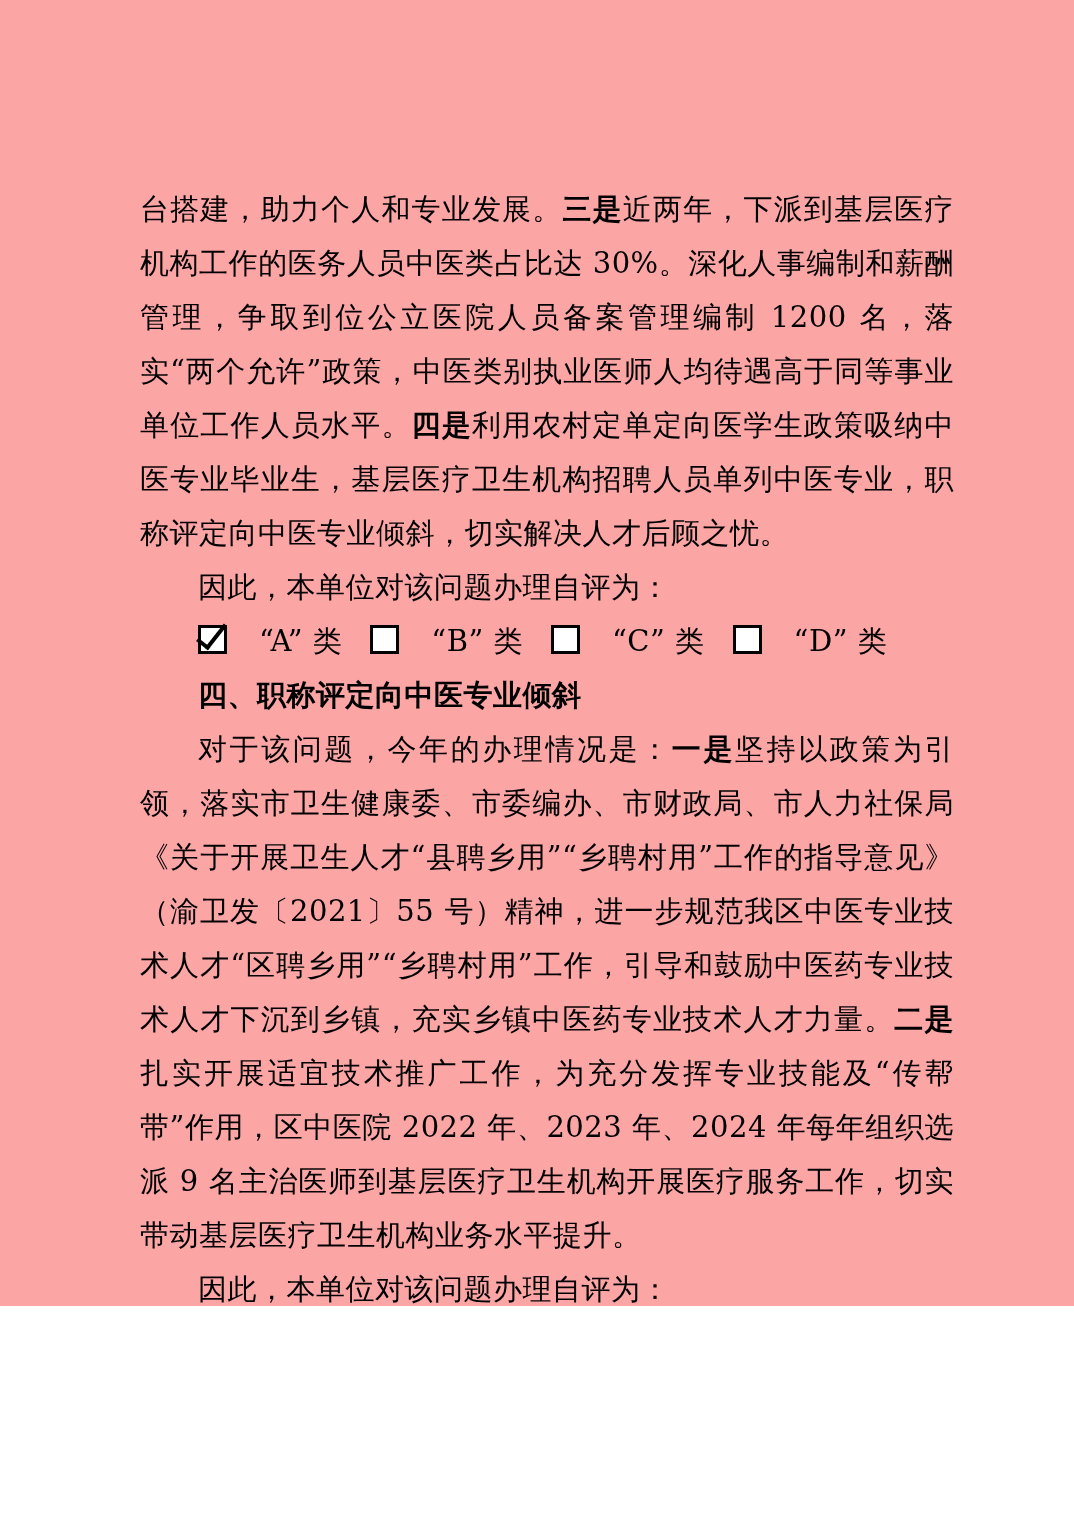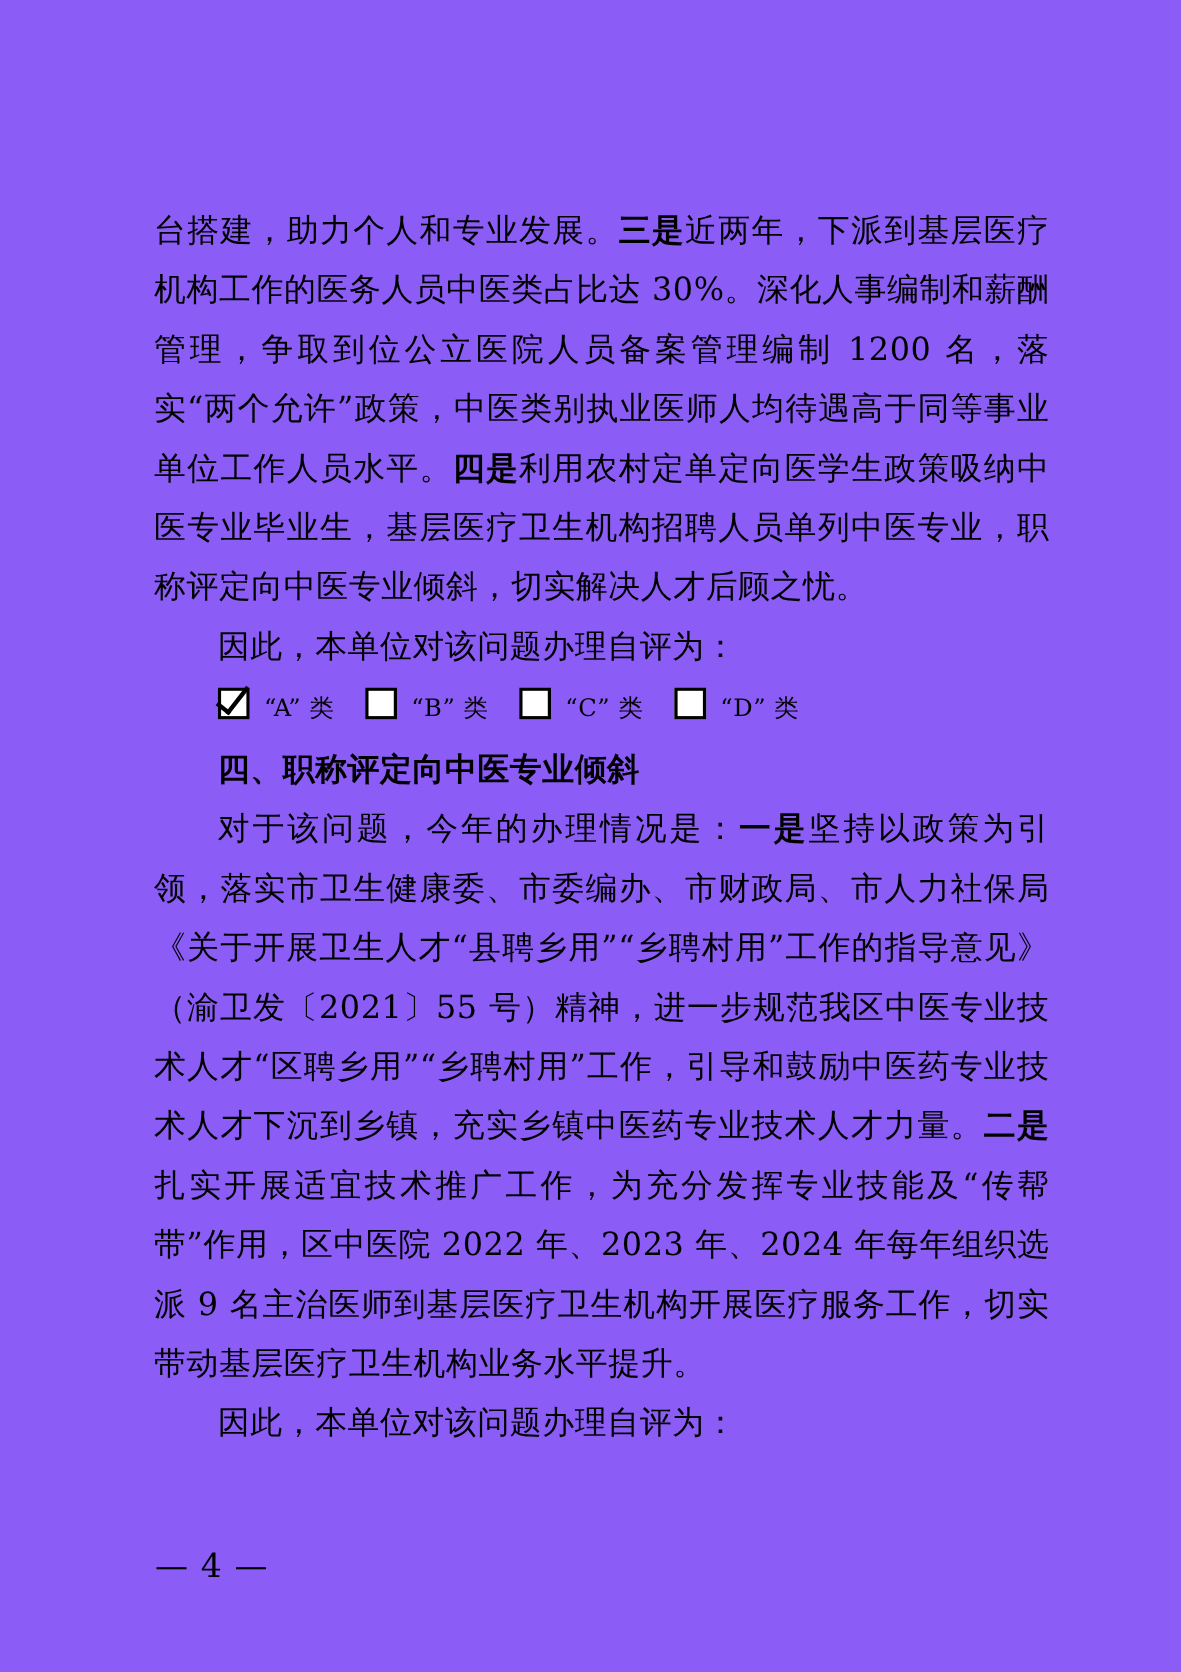--- a/index.html
+++ b/index.html
@@ -3,22 +3,22 @@
 <meta charset="utf-8">
 <style>
   html, body {
     margin: 0;
     padding: 0;
     background: #ffffff;
   }
   .page {
     position: relative;
     width: 1074px;
-    height: 1520px;
-    background: #8b5cf6;
+    height: 1306px;
+    background: #fca5a5;
     color: #000000;
     font-family: "DejaVu Serif", "Liberation Serif", serif;
     overflow: hidden;
   }
   .content {
     position: absolute;
     left: 140px;
     top: 182px;
     width: 814px;
   }
@@ -63,21 +63,21 @@
     content: "";
     position: absolute;
     left: 3px;
     top: -10px;
     width: 11px;
     height: 27px;
     border-right: 4px solid #000000;
     border-bottom: 4px solid #000000;
     transform: rotate(38deg);
   }
-  .cb-label { font-size: 22px; }
+  .cb-label { font-size: 29px; margin-left: 19px; }
   .footer {
     position: absolute;
     left: 141px;
     top: 1398px;
     font-size: 30px;
     line-height: 54px;
     letter-spacing: 1px;
   }
 </style>
 </head>

